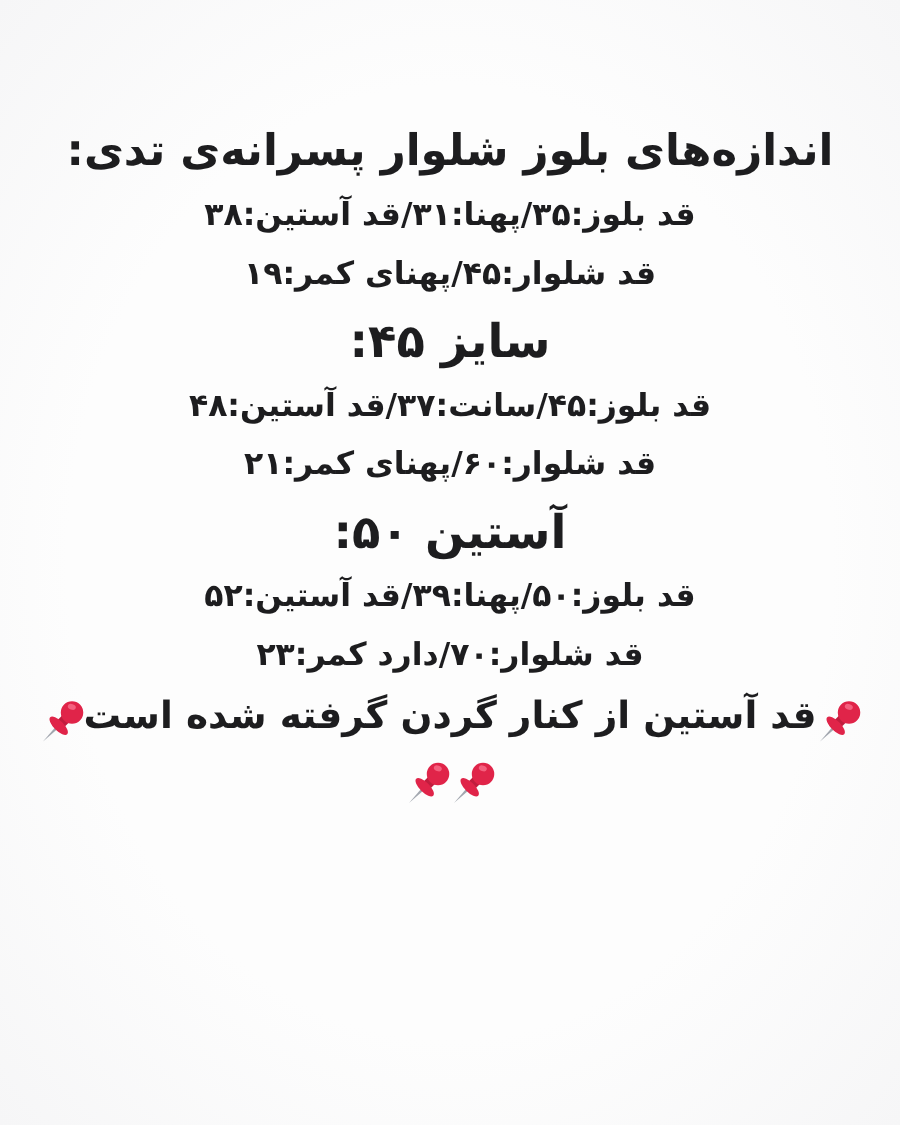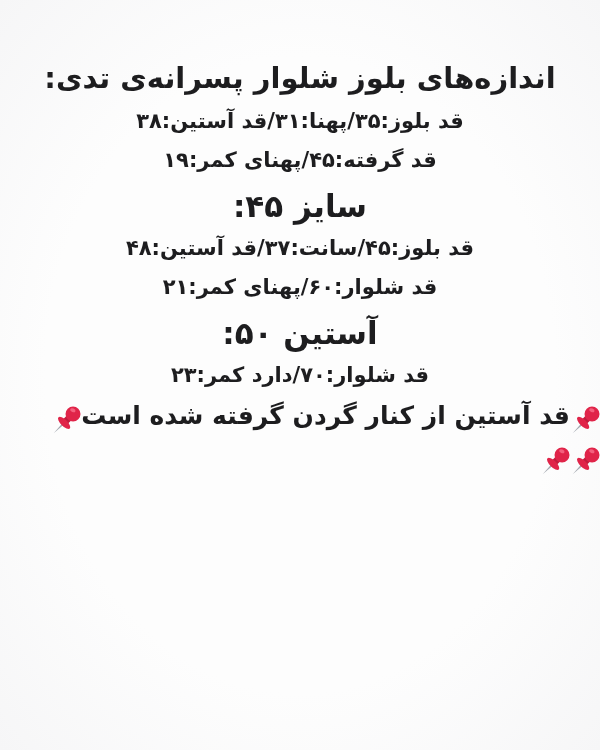--- a/index.html
+++ b/index.html
@@ -9,21 +9,21 @@
     font-family: "DejaVu Sans", sans-serif;
   }
   .page {
     width: 600px; height: 750px;
     box-sizing: border-box;
     background: radial-gradient(ellipse at center, #fdfdfd 60%, #f6f6f7 100%);
     direction: rtl;
     text-align: center;
     color: #1d1d1f;
     font-weight: bold;
-    padding-top: 54px;
+    padding-top: 76px;
     overflow: hidden;
   }
   .title {
     font-size: 29px;
     height: 48px; line-height: 48px;
     letter-spacing: 0;
   }
   .size-header {
     font-size: 31px;
     height: 46px; line-height: 46px;
@@ -31,21 +31,21 @@
   }
   .detail {
     font-size: 21px;
     height: 39px; line-height: 39px;
   }
   .note {
     font-size: 25px;
     height: 41px;
     display: flex;
     align-items: center;
-    justify-content: flex-start;
+    justify-content: center;
     direction: rtl;
   }
   .note .note-text { line-height: 41px; }
   .pin {
     width: 38px; height: 38px;
     flex: 0 0 auto;
     margin: 0 -4px;
     transform: translateY(5px);
   }
   .pin-head  { fill: #e02449; }
@@ -69,32 +69,33 @@
     </g>
   </defs>
 </svg>
 
 <div class="page">
 
   <div class="title">اندازه‌های بلوز شلوار پسرانه‌ی تدی:</div>
 
   <section>
     <div class="detail">قد بلوز:۳۵/پهنا:۳۱/قد آستین:۳۸</div>
-    <div class="detail">قد گرفته:۴۵/پهنای کمر:۱۹</div>
+    <div class="detail">قد شلوار:۴۵/پهنای کمر:۱۹</div>
   </section>
 
 
   <section>
     <div class="size-header">سایز ۴۵:</div>
     <div class="detail">قد بلوز:۴۵/سانت:۳۷/قد آستین:۴۸</div>
     <div class="detail">قد شلوار:۶۰/پهنای کمر:۲۱</div>
   </section>
 
   <section>
     <div class="size-header">آستین ۵۰:</div>
+    <div class="detail">قد بلوز:۵۰/پهنا:۳۹/قد آستین:۵۲</div>
     <div class="detail">قد شلوار:۷۰/دارد کمر:۲۳</div>
   </section>
 
   <div class="note">
     <svg class="pin" viewBox="0 0 36 36">
         <use href="#pushpin"></use>
       </svg>
     <span class="note-text">قد آستین از کنار گردن گرفته شده است</span>
     <svg class="pin" viewBox="0 0 36 36">
         <use href="#pushpin"></use>

